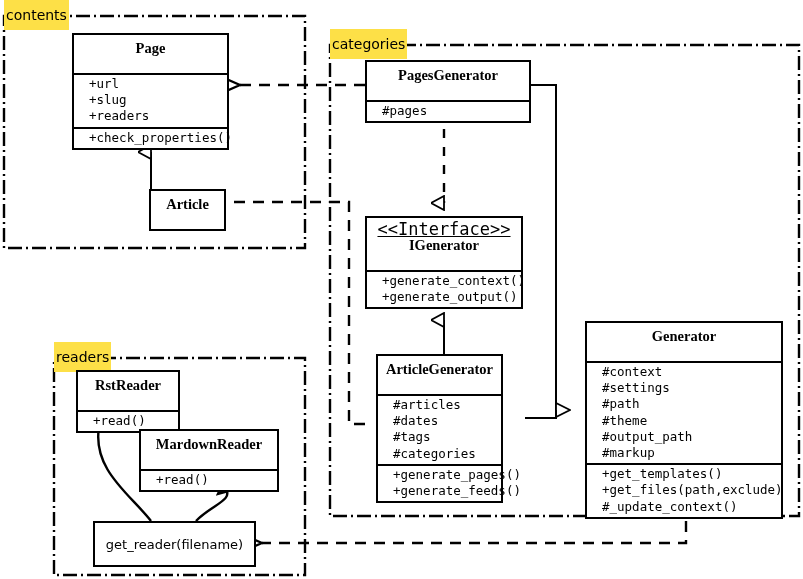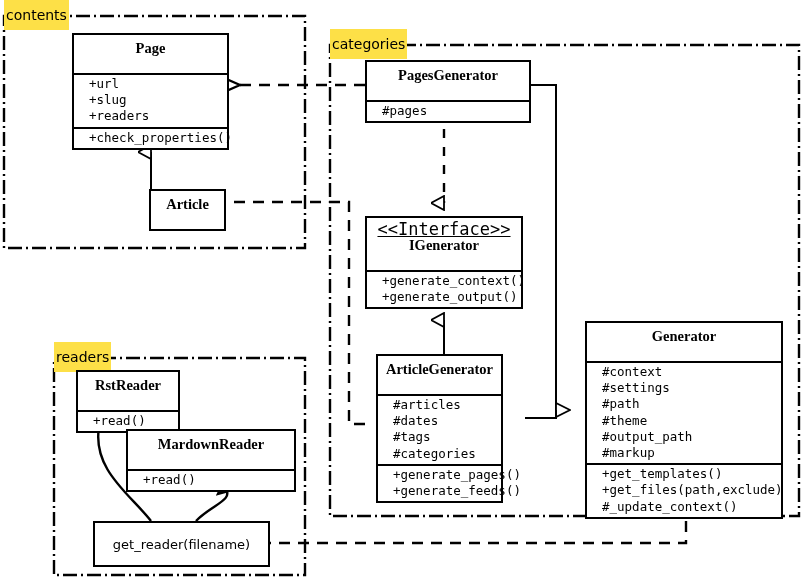--- a/index.html
+++ b/index.html
@@ -166,24 +166,24 @@
     </div>
   </div>
 
   <div class="cls" style="left:76px;top:370px;width:104px;">
     <div class="name">RstReader</div>
     <div class="sect">
       <div>+read()</div>
     </div>
   </div>
 
-  <div class="cls" style="left:126px;top:429px;width:170px;">
+  <div class="cls" style="left:139px;top:429px;width:140px;">
     <div class="name">MardownReader</div>
     <div class="sect">
       <div>+read()</div>
     </div>
   </div>
 
-  <div class="plainbox" style="left:93px;top:521px;width:177px;height:46px;">
+  <div class="plainbox" style="left:93px;top:521px;width:163px;height:46px;">
     <span>get_reader(filename)</span>
   </div>
 
 </div>
 
 </body></html>

